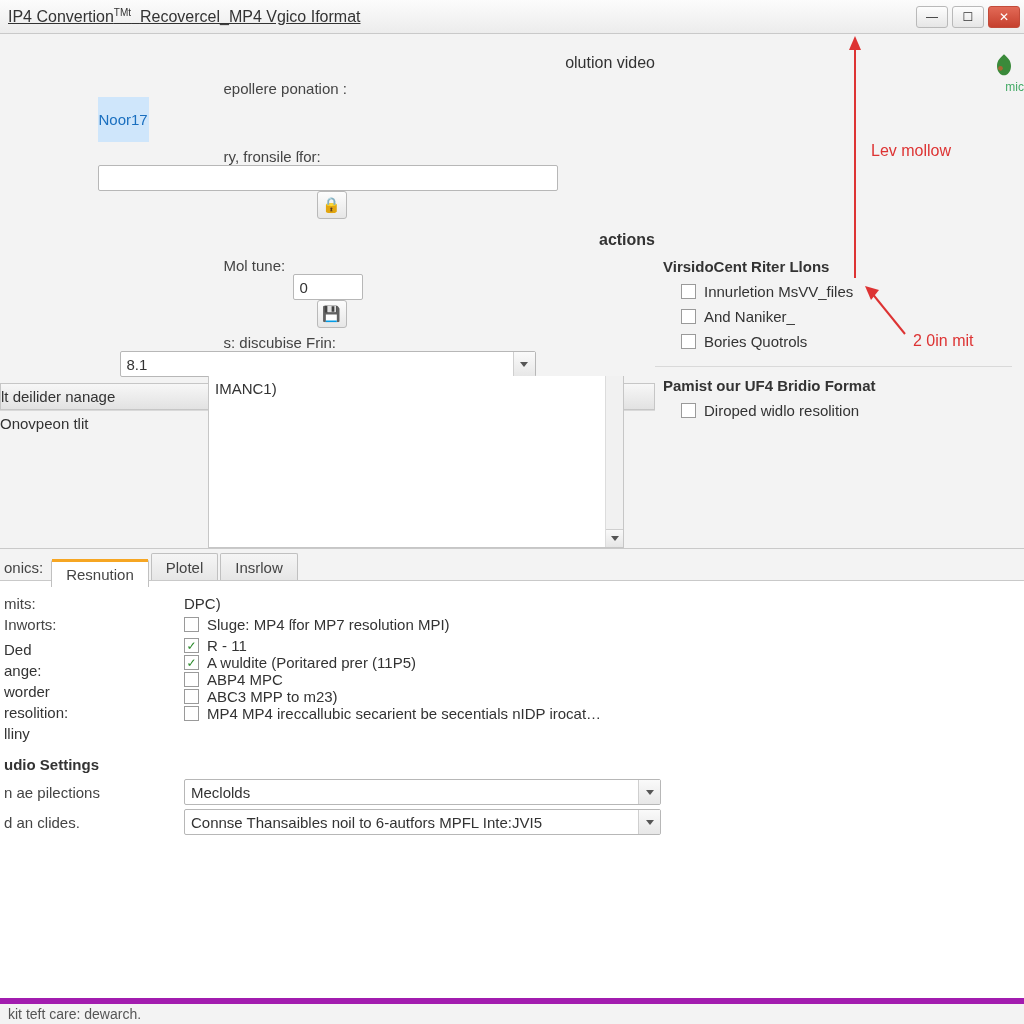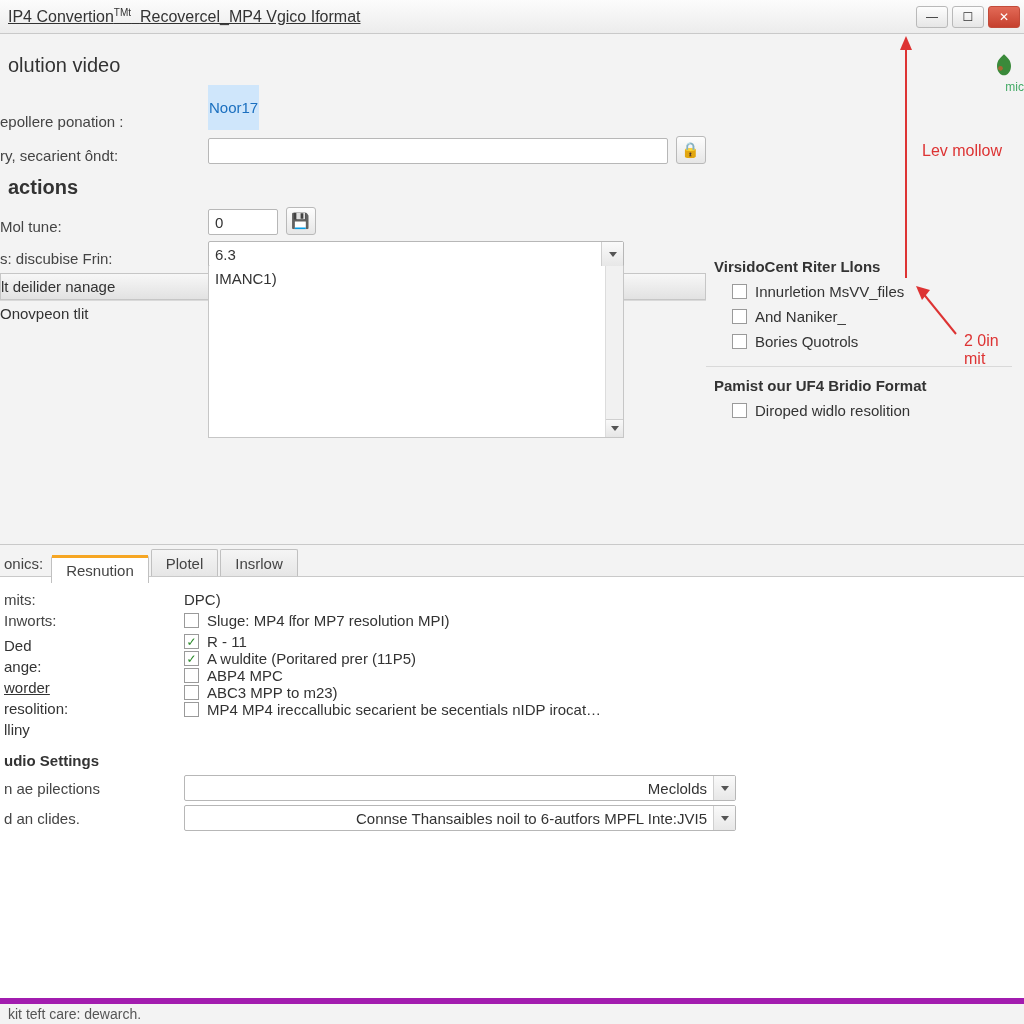--- a/index.html
+++ b/index.html
@@ -12,23 +12,23 @@
   .titlebar sup { font-size:10px; }
   .win-btns { display:flex; gap:4px; }
   .win-btn { width:32px; height:22px; border:1px solid #b9b9b9; border-radius:3px; background:linear-gradient(#fdfdfd,#e6e6e6); display:flex; align-items:center; justify-content:center; font-size:12px; color:#333; }
   .win-btn.close { border-color:#c24b3a; background:linear-gradient(#e26a57,#c6402e); color:#fff; }
 
   .body-grid { display:flex; height:calc(100% - 34px); flex-direction:column; }
   .upper { display:flex; flex:0 0 510px; }
   .left-col { flex:0 0 655px; padding:14px 0 0 0; }
   .right-col { flex:1; padding:14px 12px 0 8px; position:relative; }
 
-  .row { display:flex; align-items:flex-end; margin:4px 0 6px 0; }
+  .row { display:flex; align-items:center; margin:4px 0 6px 0;flex-direction:column; }
   .row .lbl { width:208px; padding-left:0; color:#444; }
-  .heading { font-weight:400; color:#333; padding:6px 0 4px 8px; font-size:20px; }
+  .heading { font-weight:400; color:#333; padding:6px 0 4px 8px; font-size:16px;text-align:right; }
   .bold { font-weight:700; }
 
   input[type=text].form-input, .select, .num {
     height:26px; border:1px solid #b7b7b7; border-radius:2px; background:#fff;
     padding:2px 6px; font:inherit; color:#333;
   }
   .selected-text { color:#1a6fbf; background:#cfe6fb; padding:14px 1px; }
 
   .inp-wide { width:460px; }
   .inp-num { width:70px; text-align:left; }
@@ -74,21 +74,21 @@
   .tab.active::before { content:""; position:absolute; left:0; right:0; top:-2px; height:3px; background:#f6a623; }
   .tabstrip .pre-label { padding:5px 8px 4px 0; color:#444; }
 
   .tab-body { padding:10px 4px 4px 4px; }
   .opt-row { display:flex; align-items:center; margin:4px 0; }
   .opt-row .lbl { width:180px; color:#444; }
   .opt-row .val { color:#333; }
   .chk-line { display:flex; align-items:center; gap:8px; margin:0 0; }
 
   .section-title { font-weight:700; margin:10px 0 6px 0; }
-  .wide-combo { width:552px;text-align:right; }
+  .wide-combo { width:477px; }
 
   .statusbar { position:absolute; left:0; right:0; bottom:0; height:26px; border-top:6px solid #a21caf;
     background:#f3f3f3; display:flex; align-items:center; padding:0 8px; color:#555; font-size:14px; }
 </style>
 </head>
 <body>
 
 <div class="window">
 
   <div class="titlebar">
@@ -117,41 +117,41 @@
         <div class="heading">olution video</div>
 
         <div class="row">
           <div class="lbl">epollere ponation :</div>
           <div class="form-input inp-wide" style="display:flex;align-items:center;">
             <span class="selected-text">Noor17</span>
           </div>
         </div>
 
         <div class="row">
-          <div class="lbl">ry, secarient ôndt:</div>
+          <div class="lbl">ry, fronsile ſfor:</div>
           <input type="text" class="form-input inp-wide" value="" style="">
           <div class="icon-btn">
             <span>🔒</span>
           </div>
         </div>
 
         <div class="heading bold">actions</div>
 
         <div class="row">
           <div class="lbl">Mol tune:</div>
           <input type="text" class="form-input inp-num" value="0" style="">
           <div class="icon-btn">
             <span>💾</span>
           </div>
         </div>
 
         <div class="row">
           <div class="lbl">s: discubise Frin:</div>
           <div class="combo">
-            <div class="combo-val">6.3</div>
+            <div class="combo-val">8.1</div>
             <div class="combo-btn">
                 <span class="arrow-down"></span>
               </div>
           </div>
         </div>
 
         <div style="margin-left:0;">
           <div class="list-row list-header" style="margin-left:0;">
             <div class="cell-a">lt deilider nanage</div>
             <div class="cell-b" style="border-left:1px solid #c6c6c6;">H</div>
@@ -236,21 +236,21 @@
                 <span class="chk"></span>
                 <span>Sluge: MP4 ſfor MP7 resolution MPI)</span>
               </div>
           </div>
         </div>
 
         <div style="display:flex;">
           <div style="width:180px;">
             <div style="margin:4px 0;">Ded</div>
             <div style="margin:4px 0;">ange:</div>
-            <div style="margin:4px 0;text-decoration:underline;">worder</div>
+            <div style="margin:4px 0;">worder</div>
             <div style="margin:4px 0;">resolition:</div>
             <div style="margin:4px 0;">lliny</div>
           </div>
           <div style="flex:1;">
             <div class="chk-line">
                 <span class="chk checked"></span>
                 <span>R - 11</span>
               </div>
             <div class="chk-line">
                 <span class="chk checked"></span>

